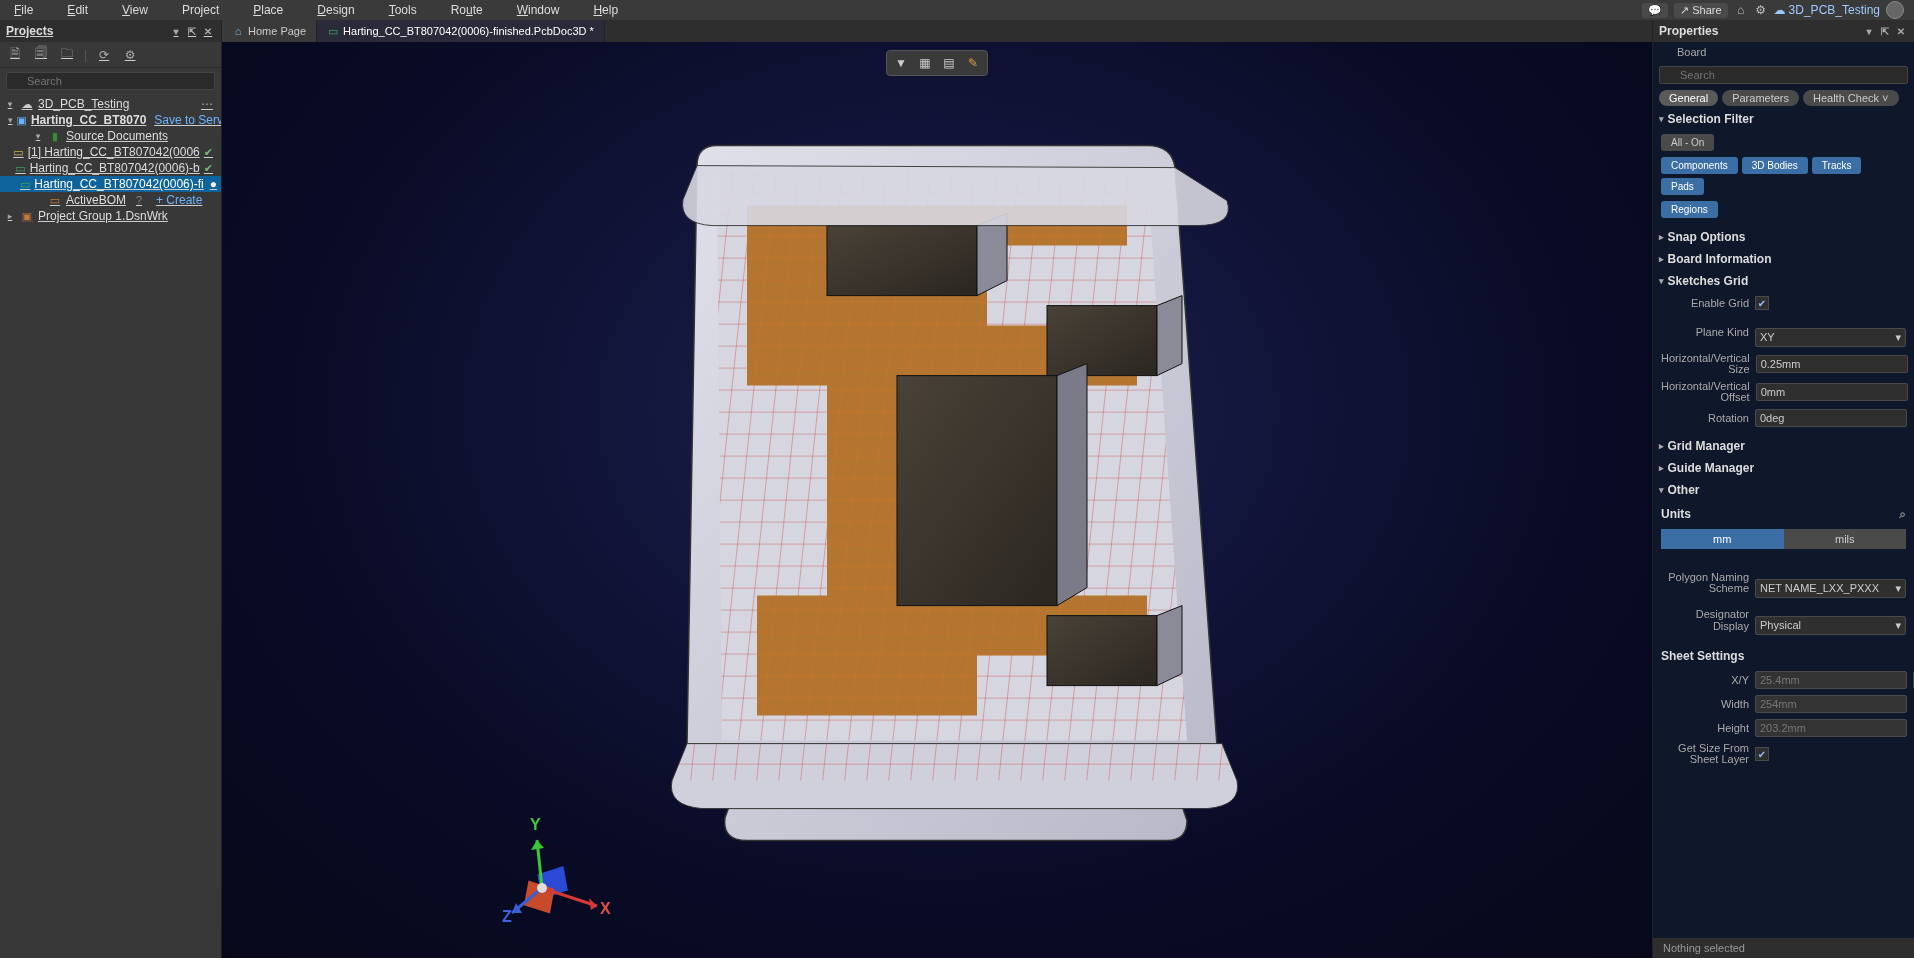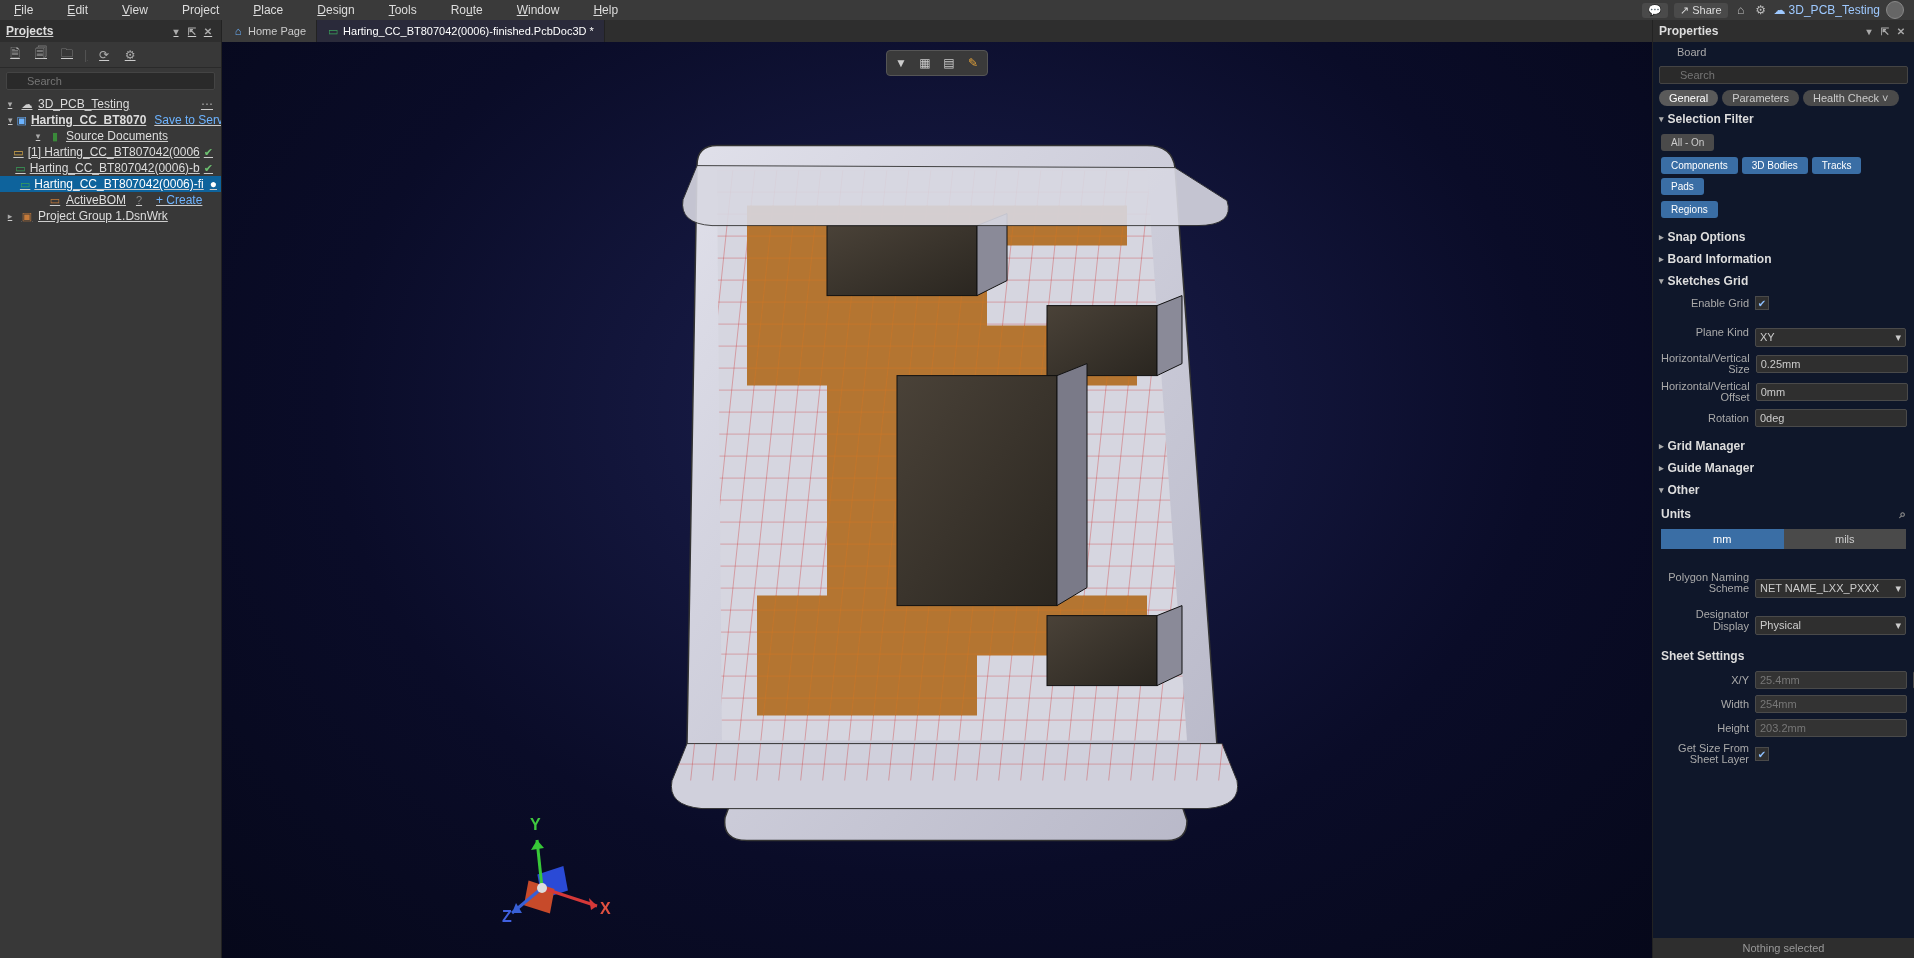--- a/index.html
+++ b/index.html
@@ -68,21 +68,21 @@
 .select, .input { flex:1; background:#2f2f2f; border:1px solid #4a4a4a; color:#ccc; padding:2px 4px; font-size:11px; border-radius:2px;}
 .select { display:flex; justify-content:space-between; align-items:flex-start;margin-top:12px;}
 .input[disabled]{ color:#777; background:#333;}
 .two-inputs { display:flex; gap:6px; flex:1;}
 .two-inputs .input{ flex:1;}
 .checkbox { width:14px; height:14px; background:#2f2f2f; border:1px solid #4a4a4a; display:inline-flex; align-items:center; justify-content:center; color:#8fc1ff; font-size:10px; cursor:pointer;}
 .toggle-row { display:flex; gap:0; }
 .toggle-btn { flex:1; text-align:center; padding:4px 0; background:#4a4a4a; cursor:pointer; font-size:11px;}
 .toggle-btn.active { background:#3a6ea5; color:#fff;}
 .sub-title { font-weight:bold; color:#ddd; padding:2px 0; font-size:12px; display:flex; justify-content:space-between; align-items:center;}
-.status-bar { height:20px; background:#2e2e2e; color:#999; font-size:11px; display:flex; align-items:center; justify-content:center; padding:0 10px;}
+.status-bar { height:20px; background:#2e2e2e; color:#999; font-size:11px; display:flex; align-items:center; justify-content:flex-start; padding:0 10px;}
 .search-icon-right { margin-left:auto; color:#888; cursor:pointer;}
 svg { display:block;}
 </style>
 </head>
 <body>
 
 <div class="menubar">
   <div class="menubar-left">
     <div class="menu-item"><u>F</u><span></span>ile</div>
     <div class="menu-item"><u>E</u>dit</div>

